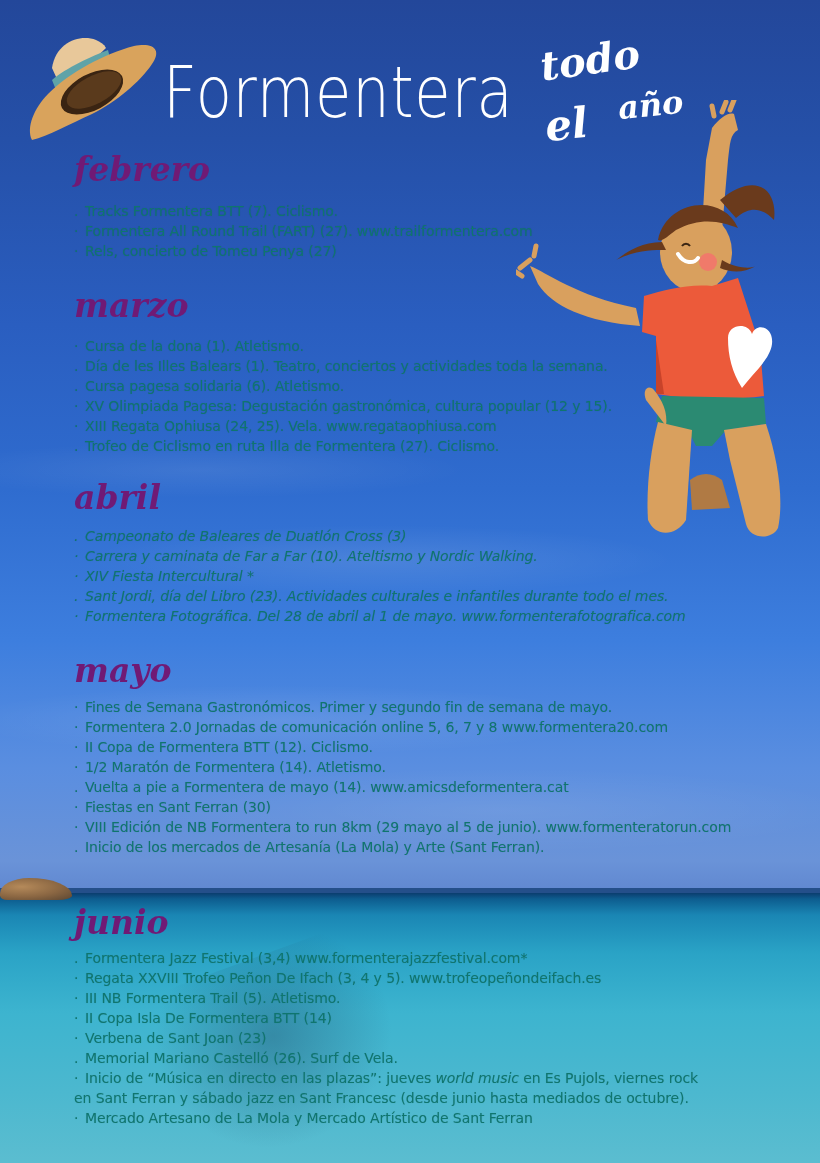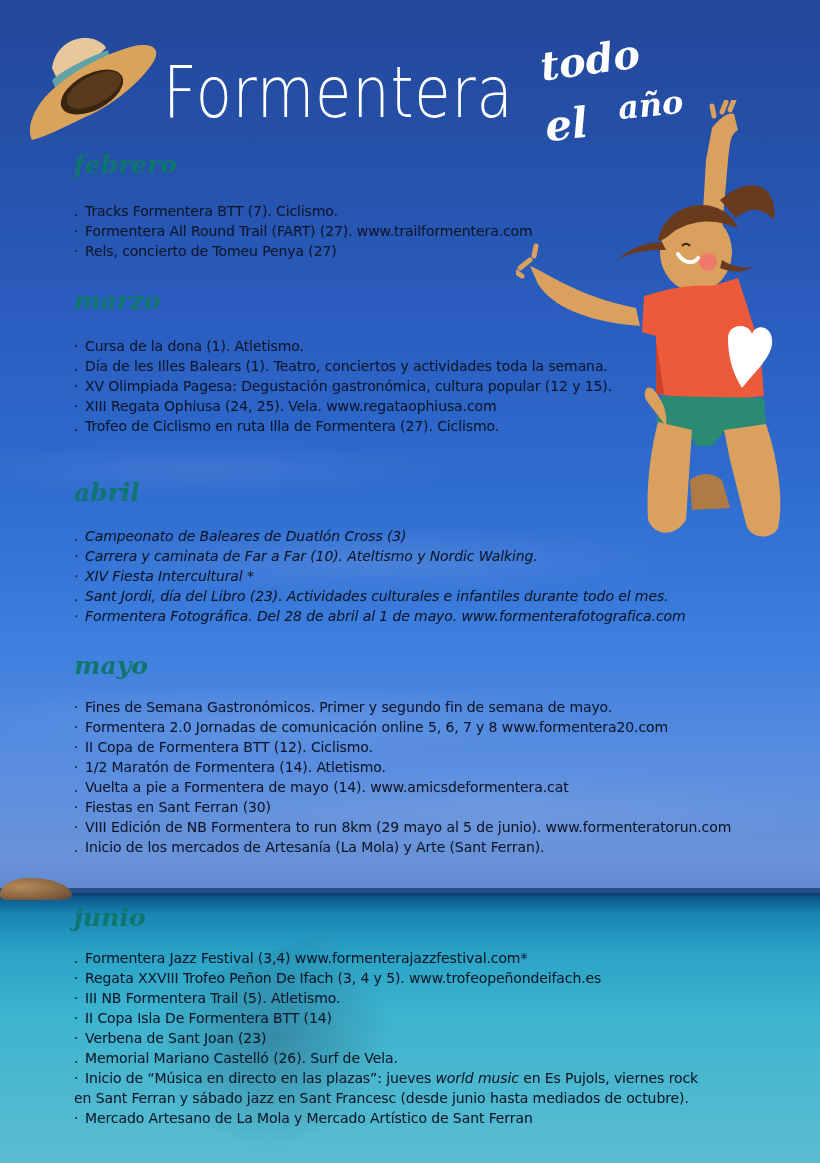--- a/index.html
+++ b/index.html
@@ -71,32 +71,32 @@
   .sub-el   { left:545px; top:100px; font-size:42px; transform: rotate(-6deg); }
   .sub-ano  { left:618px; top:86px; font-size:32px; transform: rotate(-6deg); }
 
   .girl { position:absolute; left:516px; top:100px; width:300px; height:440px; }
 
   .month {
     position:absolute; left:74px;
     font-family: "DejaVu Serif", serif;
     font-style: italic;
     font-weight: bold;
-    font-size: 25px;
+    font-size: 33px;
     letter-spacing: 0px;
-    color:#0f766e;
+    color:#701a75;
   }
   ul.events { position:absolute; left:74px; list-style:none; }
   ul.events li {
     font-family: "DejaVu Sans", sans-serif;
     font-size: 14px;
     line-height: 20px;
     white-space: nowrap;
     letter-spacing: -0.1px;
-    color:#0f172a;
+    color:#0f766e;
     text-shadow: 0 0 1px rgba(0,0,0,0.15);
   }
   ul.events li .bullet { display:inline-block; width:11px; }
   em.it { font-style: italic; }
 </style>
 </head>
 <body>
 
 <div class="clouds"></div>
 <div class="horizon-band"></div>
@@ -152,20 +152,21 @@
 <ul class="events" style="top:201px;">
   <li><span class="bullet">.</span><span>Tracks Formentera BTT (7). Ciclismo.</span></li>
   <li><span class="bullet">·</span><span>Formentera All Round Trail (FART) (27). www.trailformentera.com</span></li>
   <li><span class="bullet">·</span><span>Rels, concierto de Tomeu Penya (27)</span></li>
 </ul>
 
 <div class="month" style="top:286px;">marzo</div>
 <ul class="events" style="top:336px;">
   <li><span class="bullet">·</span><span>Cursa de la dona (1). Atletismo.</span></li>
   <li><span class="bullet">.</span><span>Día de les Illes Balears (1). Teatro, conciertos y actividades toda la semana.</span></li>
+  <li><span class="bullet">.</span><span>Cursa pagesa solidaria (6). Atletismo.</span></li>
   <li><span class="bullet">·</span><span>XV Olimpiada Pagesa: Degustación gastronómica, cultura popular (12 y 15).</span></li>
   <li><span class="bullet">·</span><span>XIII Regata Ophiusa (24, 25). Vela. www.regataophiusa.com</span></li>
   <li><span class="bullet">.</span><span>Trofeo de Ciclismo en ruta Illa de Formentera (27). Ciclismo.</span></li>
 </ul>
 
 <div class="month" style="top:478px;">abril</div>
 <ul class="events" style="top:526px;font-style:italic;">
   <li><span class="bullet">.</span><span>Campeonato de Baleares de Duatlón Cross (3)</span></li>
   <li><span class="bullet">·</span><span>Carrera y caminata de Far a Far (10). Ateltismo y Nordic Walking.</span></li>
   <li><span class="bullet">·</span><span>XIV Fiesta Intercultural *</span></li>

